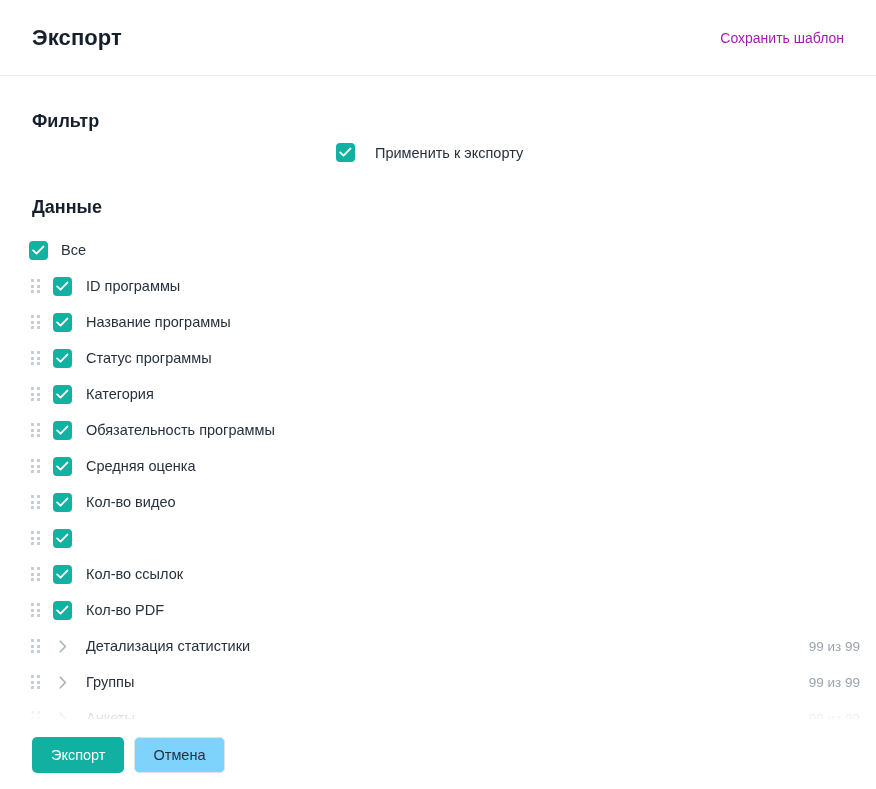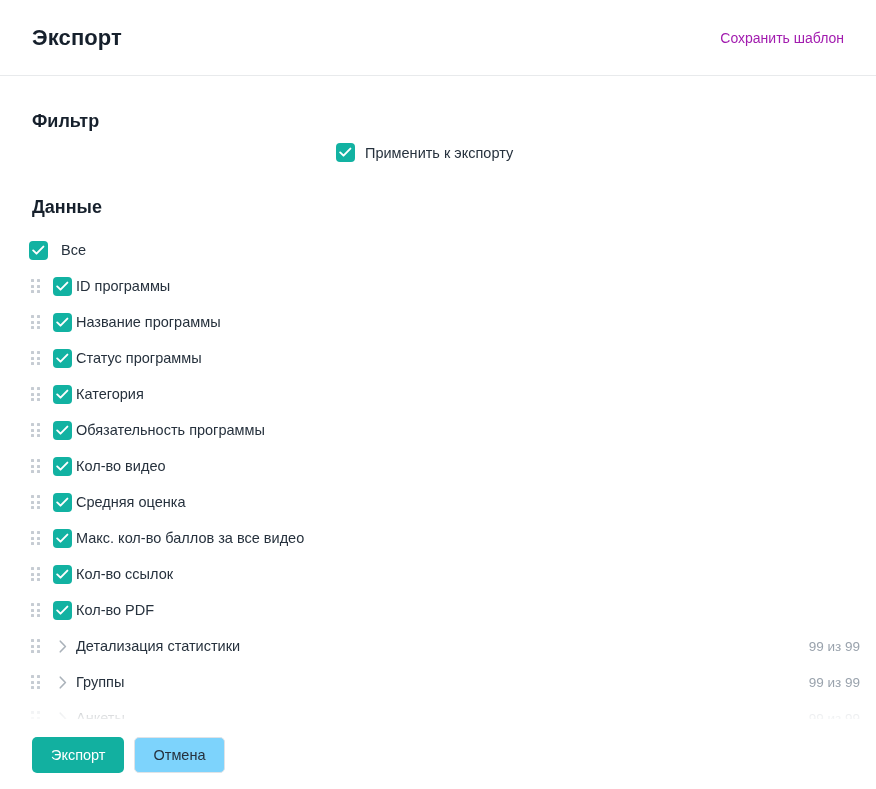--- a/index.html
+++ b/index.html
@@ -51,21 +51,21 @@
   }
   #filter-title { top: 111px; }
   #data-title   { top: 197px; }
 
   
   .filter-row {
     position: absolute;
     left: 336px; top: 143px;
     display: flex;
     align-items: center;
-    gap: 10px;
+    gap: 20px;
     cursor: pointer;
   }
   .filter-row .lbl {
     font-size: 14.5px;
     color: #26313d;
   }
 
   
   .cb {
     width: 19px; height: 19px;
@@ -115,21 +115,21 @@
     width: 19px; height: 19px;
     flex: 0 0 auto;
     display: flex;
     align-items: center;
     justify-content: center;
     cursor: pointer;
   }
   .row .txt {
     font-size: 14.5px;
     color: #26313d;
-    margin-left: 4px;
+    margin-left: 14px;
     white-space: nowrap;
   }
   .row .count {
     margin-left: auto;
     font-size: 13.5px;
     color: #9aa3ad;
     white-space: nowrap;
   }
   
   .row.master { padding-left: 29px; }
@@ -290,53 +290,52 @@
           <i></i>
           <i></i>
           <i></i>
           <i></i>
         </span>
         <span class="cb">
           <svg width="13" height="11" viewBox="0 0 13 11">
             <path d="M1.2 5.4 L4.5 8.7 L11.4 1.6" fill="none" stroke="#ffffff" stroke-width="1.9" stroke-linecap="round" stroke-linejoin="round"></path>
           </svg>
         </span>
+        <span class="txt">Средняя оценка</span>
+      </div>
+      <div class="row">
+        <span class="grip">
+          <i></i>
+          <i></i>
+          <i></i>
+          <i></i>
+          <i></i>
+          <i></i>
+        </span>
+        <span class="cb">
+          <svg width="13" height="11" viewBox="0 0 13 11">
+            <path d="M1.2 5.4 L4.5 8.7 L11.4 1.6" fill="none" stroke="#ffffff" stroke-width="1.9" stroke-linecap="round" stroke-linejoin="round"></path>
+          </svg>
+        </span>
         <span class="txt">Кол-во видео</span>
       </div>
       <div class="row">
         <span class="grip">
           <i></i>
           <i></i>
           <i></i>
           <i></i>
           <i></i>
           <i></i>
         </span>
         <span class="cb">
           <svg width="13" height="11" viewBox="0 0 13 11">
             <path d="M1.2 5.4 L4.5 8.7 L11.4 1.6" fill="none" stroke="#ffffff" stroke-width="1.9" stroke-linecap="round" stroke-linejoin="round"></path>
           </svg>
         </span>
-        <span class="txt">Средняя оценка</span>
-      </div>
-      <div class="row">
-        <span class="grip">
-          <i></i>
-          <i></i>
-          <i></i>
-          <i></i>
-          <i></i>
-          <i></i>
-        </span>
-        <span class="cb">
-          <svg width="13" height="11" viewBox="0 0 13 11">
-            <path d="M1.2 5.4 L4.5 8.7 L11.4 1.6" fill="none" stroke="#ffffff" stroke-width="1.9" stroke-linecap="round" stroke-linejoin="round"></path>
-          </svg>
-        </span>
-        <span class="txt">Макс. кол-во баллов за все видео</span>
       </div>
       <div class="row">
         <span class="grip">
           <i></i>
           <i></i>
           <i></i>
           <i></i>
           <i></i>
           <i></i>
         </span>

